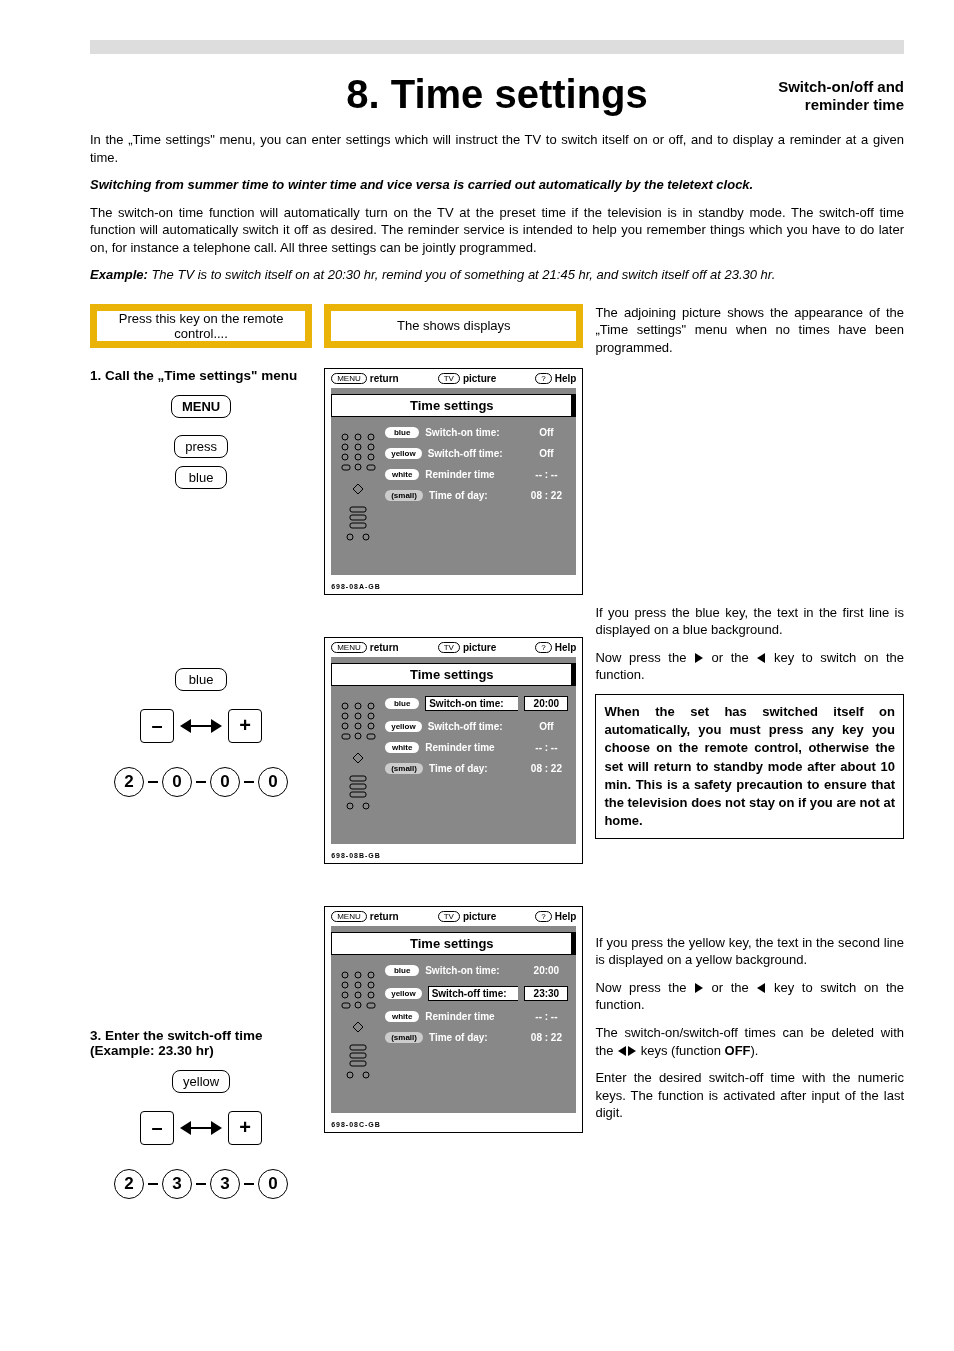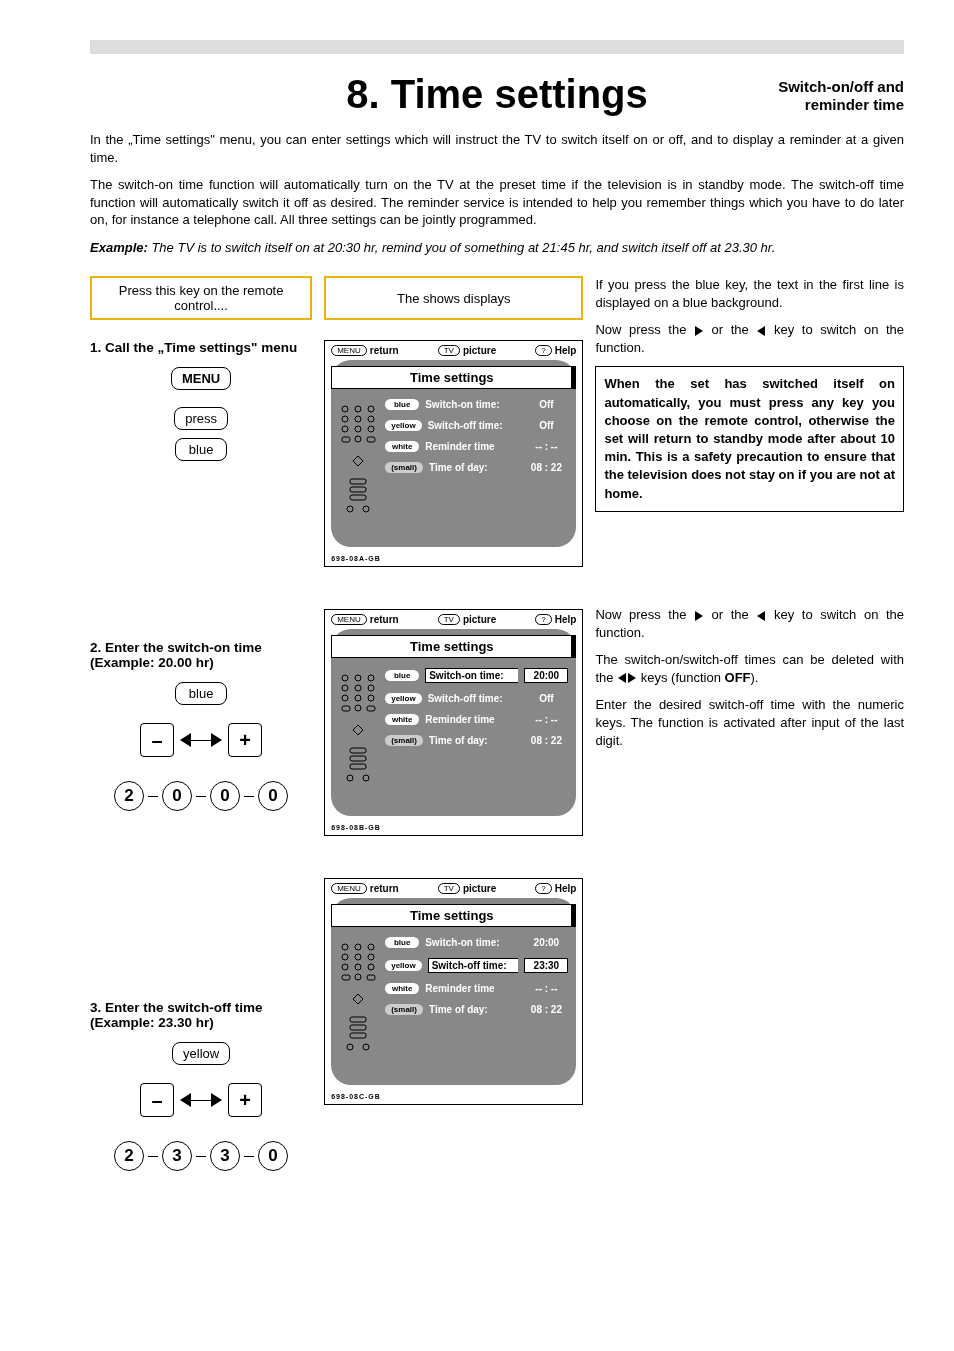--- a/index.html
+++ b/index.html
@@ -8,40 +8,40 @@
   .top-bar { background: #ddd; height: 14px; margin-bottom: 18px; }
   .header-row { display: flex; align-items: baseline; justify-content: center; position: relative; margin-bottom: 14px; }
   .main-title { font-size: 40px; font-weight: bold; }
   .header-sub { position: absolute; right: 0; top: 6px; font-weight: bold; font-size: 15px; text-align: right; line-height: 1.2; }
   .intro p { margin-bottom: 10px; line-height: 1.35; text-align: justify; }
   .intro .italic { font-style: italic; font-weight: bold; }
   .intro .example-label { font-weight: bold; font-style: italic; }
   .intro .example-text { font-style: italic; }
   .cols { display: flex; gap: 12px; margin-top: 20px; }
   .col { flex: 1; }
-  .col-header { border: 2px solid #eab308; padding: 8px 4px; text-align: center; font-size: 13px; margin-bottom: 20px; height: 44px; display:flex; align-items:center; justify-content:center; }
+  .col-header { border: 7px solid #eab308; padding: 8px 4px; text-align: center; font-size: 13px; margin-bottom: 20px; height: 44px; display:flex; align-items:center; justify-content:center; }
   .step-block { margin-bottom: 60px; }
   .step-title { font-weight: bold; margin-bottom: 12px; font-size: 13.5px; }
   .key-col { display:flex; flex-direction:column; align-items:center; gap:8px; }
   .key-btn { border:1.5px solid #000; border-radius: 8px; padding: 3px 10px; font-size: 13px; min-width: 52px; text-align:center; background:#fff; }
   .key-btn.menu { font-weight:bold; }
   .key-row { display:flex; align-items:center; gap:6px; margin-top:10px; }
   .arrow-btn { width:34px; height:34px; border:1.5px solid #000; border-radius:4px; display:flex; align-items:center; justify-content:center; font-size:20px; font-weight:bold; }
   .triangle-left { width:0; height:0; border-top:7px solid transparent; border-bottom:7px solid transparent; border-right:11px solid #000; }
   .triangle-right { width:0; height:0; border-top:7px solid transparent; border-bottom:7px solid transparent; border-left:11px solid #000; }
   .hline { height:1.5px; background:#000; width:20px; }
   .num-row { display:flex; align-items:center; gap:4px; margin-top:16px; }
   .num-circle { width:30px; height:30px; border:1.5px solid #000; border-radius:50%; display:flex; align-items:center; justify-content:center; font-size:17px; font-weight:bold; }
   .num-link { width:10px; height:1.5px; background:#000; }
   
   .osd { border:1px solid #000; background:#fff; padding:0; font-size:10px; margin-bottom: 42px; }
   .osd-top { display:flex; justify-content:space-between; padding:4px 6px; font-weight:bold; font-size:10px; }
   .osd-top span { display:flex; align-items:center; gap:3px; }
   .osd-pill { border:1px solid #000; border-radius:7px; padding:0 5px; font-size:8px; font-weight:normal; }
-  .osd-body { background:#888; margin:0 6px 6px 6px; padding:6px 0 14px 0; position:relative;border-radius:20px; }
+  .osd-body { background:#888; margin:0 6px 6px 6px; padding:6px 0 14px 0; position:relative; }
   .osd-title { background:#fff; color:#000; border:1px solid #000; font-weight:bold; text-align:center; padding:3px 0; margin:0 0 10px 0; font-size:13px; border-right:5px solid #000; }
   .osd-content { display:flex; }
   .osd-icons { width:54px; padding:2px 4px; display:flex; flex-direction:column; gap:3px; align-items:center; }
   .osd-icons svg { display:block; }
   .osd-rows { flex:1; padding-right:8px; }
   .osd-row { display:flex; align-items:center; gap:6px; margin-bottom:10px; color:#fff; font-weight:bold; font-size:10px; }
   .osd-color-pill { border-radius:7px; padding:1px 6px; font-size:8px; color:#000; min-width:34px; text-align:center; }
   .pill-blue { background:#fff; }
   .pill-yellow { background:#fff; }
   .pill-white { background:#fff; }
@@ -70,41 +70,41 @@
   <div class="header-row">
     <div class="main-title">8. Time settings</div>
     <div class="header-sub">
       <span>Switch-on/off and</span><br>
       <span>reminder time</span>
     </div>
   </div>
 
   <div class="intro">
     <p>In the „Time settings" menu, you can enter settings which will instruct the TV to switch itself on or off, and to display a reminder at a given time.</p>
+    <p class="italic">Switching from summer time to winter time and vice versa is carried out automatically by the teletext clock.</p>
     <p>The switch-on time function will automatically turn on the TV at the preset time if the television is in standby mode. The switch-off time function will automatically switch it off as desired. The reminder service is intended to help you remember things which you have to do later on, for instance a telephone call. All three settings can be jointly programmed.</p>
     <p><span class="example-label">Example:</span><span class="example-text"> The TV is to switch itself on at 20:30 hr, remind you of something at 21:45 hr, and switch itself off at 23.30 hr.</span></p>
   </div>
 
   <div class="cols">
 
     <div class="col" style="flex:0.9">
       <div class="col-header">Press this key on the remote control....</div>
 
       <div class="step-block" style="min-height:240px">
         <div class="step-title"><span>1. Call the „Time settings" menu</span></div>
         <div class="key-col">
           <div class="key-btn menu">MENU</div>
           <div style="height:1px;width:1px"></div>
           <div class="key-btn">press</div>
           <div class="key-btn">blue</div>
         </div>
       </div>
 
       <div class="step-block step2">
-        <div class="step-title">2. Enter the switch-on time (Example: 20.00 hr)</div>
         <div class="key-col">
           <div class="key-btn">blue</div>
           <div class="key-row">
             <div class="arrow-btn">–</div>
             <div style="display:flex;align-items:center">
                 <span class="triangle-left"></span>
                 <span class="hline"></span>
                 <span class="triangle-right"></span>
               </div>
             <div class="arrow-btn">+</div>
@@ -353,28 +353,32 @@
                 </div>
             </div>
           </div>
         </div>
         <div class="osd-footer">698-08C-GB</div>
       </div>
     </div>
 
     <div class="col" style="flex:1.25">
 
+      <div class="exp-block" style="min-height:250px">
+        <p>The adjoining picture shows the appearance of the „Time settings" menu when no times have been programmed.</p>
+      </div>
 
       <div class="exp-block" style="min-height:280px">
         <p>If you press the blue key, the text in the first line is displayed on a blue background.</p>
         <p><span>Now press the </span><span class="tri-r"></span><span> or the </span><span class="tri-l"></span><span> key to switch on the function.</span></p>
         <div class="exp-box">When the set has switched itself on automatically, you must press any key you choose on the remote control, otherwise the set will return to standby mode after about 10 min. This is a safety precaution to ensure that the television does not stay on if you are not at home.</div>
       </div>
 
       <div class="exp-block">
+        <p>If you press the yellow key, the text in the second line is displayed on a yellow background.</p>
         <p><span>Now press the </span><span class="tri-r"></span><span> or the </span><span class="tri-l"></span><span> key to switch on the function.</span></p>
         <p><span>The switch-on/switch-off times can be deleted with the </span><span class="tri-l"></span><span class="tri-r"></span><span> keys (function </span><b>OFF</b><span>).</span></p>
         <p>Enter the desired switch-off time with the numeric keys. The function is activated after input of the last digit.</p>
       </div>
     </div>
   </div>
 
 </div>
 
 </body></html>

